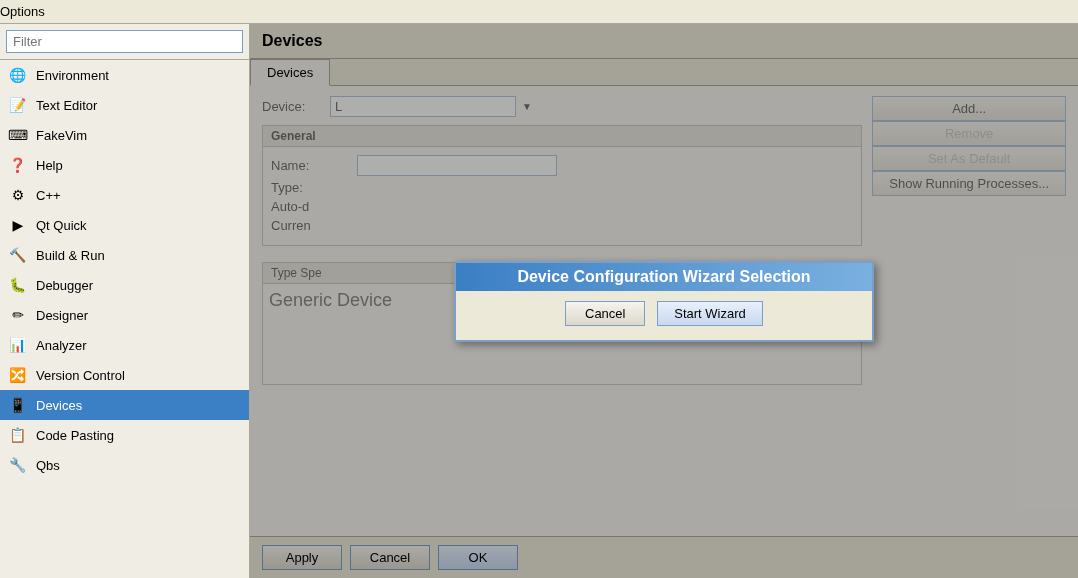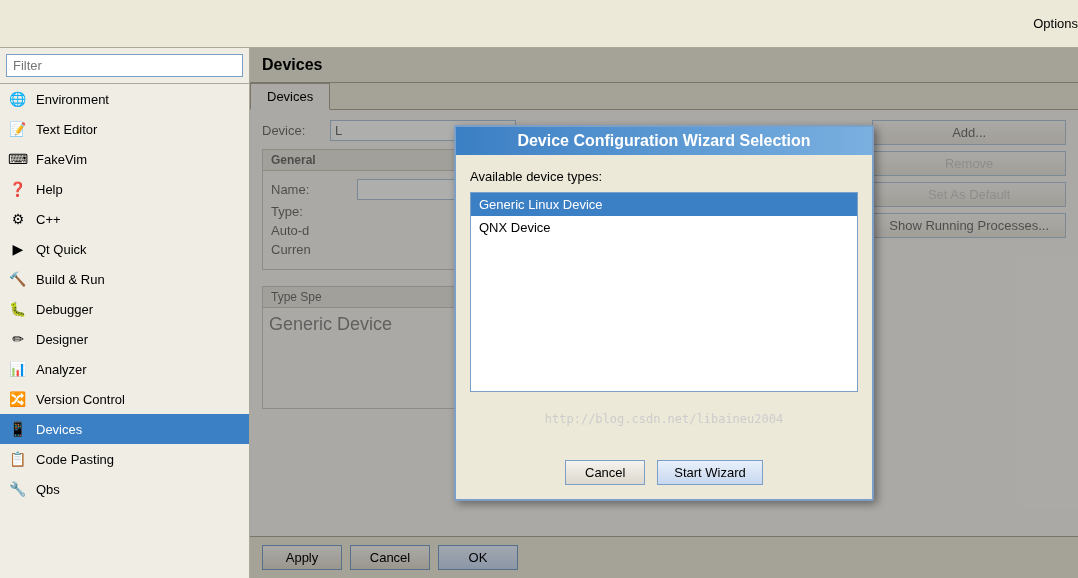--- a/index.html
+++ b/index.html
@@ -9,22 +9,22 @@
       background: #d4d0c8;
       width: 1078px;
       height: 578px;
       overflow: hidden;
       display: flex;
       flex-direction: column;
     }
     .title-bar {
       background: #ece9d8;
       border-bottom: 1px solid #aca899;
-      text-align: right;
-      padding: 16px 0;
+      text-align: left;
+      padding: 4px 0;
       font-size: 13px;
       color: #000;
     }
     .main-container {
       display: flex;
       flex: 1;
       overflow: hidden;
     }
     .sidebar {
       width: 250px;
@@ -255,21 +255,20 @@
     .devices-left {
       flex: 1;
       display: flex;
       flex-direction: column;
       gap: 8px;
       opacity: 0.55;
     }
     .devices-right {
       display: flex;
       flex-direction: column;
-      gap: 6px;
       min-width: 160px;
       opacity: 0.55;
     }
     .type-spec-section {
       border: 1px solid #aca899;
     }
     .type-spec-header {
       background: #e0ddd4;
       padding: 3px 8px;
       font-size: 12px;
@@ -418,29 +417,20 @@
         <button class="btn" disabled="">Set As Default</button>
         <button class="btn">Show Running Processes...</button>
       </div>
     </div>
 
     <div class="modal-overlay">
       <div class="modal">
         <div class="modal-title-bar">
           <span>Device Configuration Wizard Selection</span>
         </div>
-        <div class="modal-body">
-          <div class="modal-section-label">Available device types:</div>
-          <div class="device-type-list">
-
-          <div class="device-type-item selected">Generic Linux Device</div>
-              <div class="device-type-item">QNX Device</div>
-            </div>
-          <div class="modal-watermark">http://blog.csdn.net/libaineu2004</div>
-        </div>
         <div class="modal-footer">
           <button class="btn">Cancel</button>
           <button class="btn primary">Start Wizard</button>
         </div>
       </div>
     </div>
 
     <div class="bottom-bar">
       <button class="btn">Apply</button>
       <button class="btn">Cancel</button>

